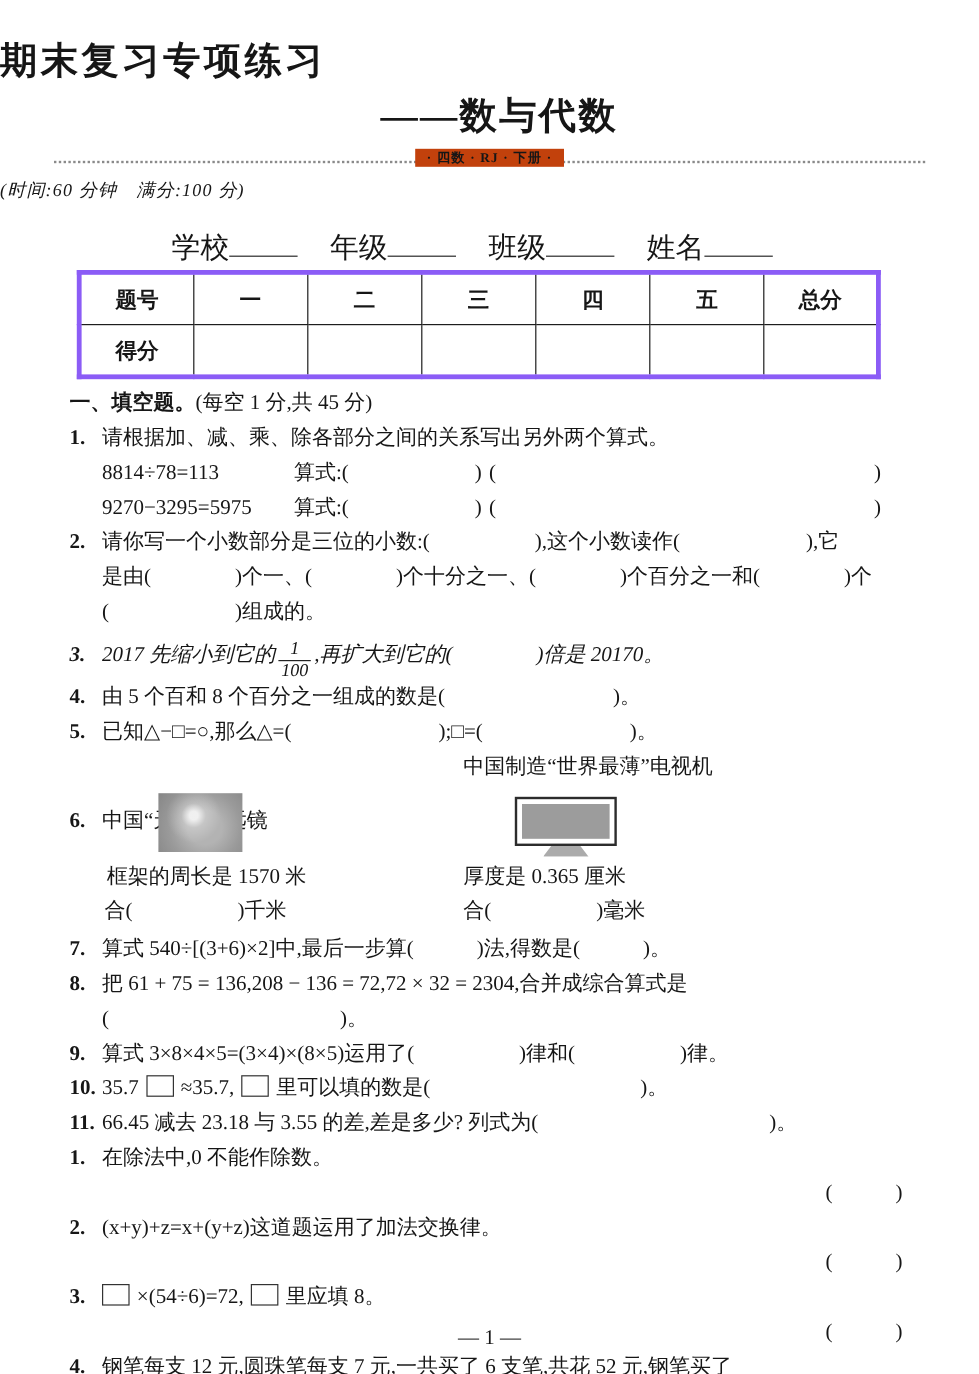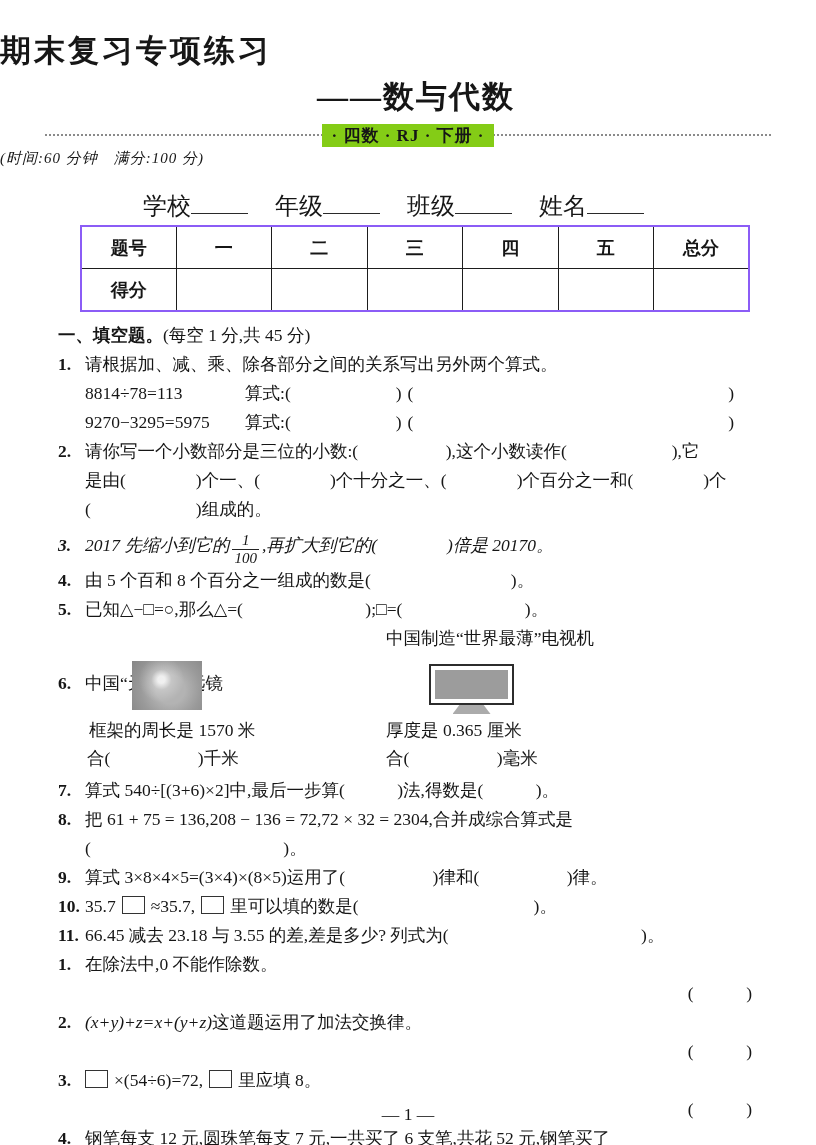--- a/index.html
+++ b/index.html
@@ -7,28 +7,28 @@
     width:816px;height:1145px;position:relative;background:#ffffff;
     font-family:"Liberation Serif","DejaVu Serif",serif;color:#161616;
     font-size:17.5px;overflow:hidden;
   }
   .abs{position:absolute;}
   
   .title{top:30px;left:0;right:0;text-align:left;font-size:31px;font-weight:bold;letter-spacing:3px;}
   .subtitle{top:76px;left:0;right:0;text-align:center;font-size:31px;font-weight:bold;letter-spacing:2px;margin-left:16px;}
   .edition{top:124px;left:0;right:0;height:22px;}
   .edition .rule{position:absolute;top:10px;left:45px;right:45px;border-top:2px dotted #8a8a8a;}
-  .edition .label{position:relative;display:table;margin:0 auto;background:#84cc16;padding:0 10px;font-weight:bold;font-size:17px;letter-spacing:1px;}
+  .edition .label{position:relative;display:table;margin:0 auto;background:#c2410c;padding:0 10px;font-weight:bold;font-size:11px;letter-spacing:1px;}
   .meta{top:149px;left:0;right:0;text-align:left;font-size:15px;letter-spacing:1px;font-style:italic;}
   .fields{top:188px;left:143px;font-size:24px;}
   .field{display:inline-block;margin-right:21px;}
   .uline{display:inline-block;width:57px;height:1.05em;border-bottom:1.3px solid #2a2a2a;vertical-align:baseline;}
   
-  table.score{position:absolute;top:225px;left:80px;width:670px;border-collapse:collapse;table-layout:fixed;
-    font-size:18px;font-weight:bold;border:2px solid #8b5cf6;}
+  table.score{position:absolute;top:225px;left:64px;width:670px;border-collapse:collapse;table-layout:fixed;
+    font-size:18px;font-weight:bold;border:4px solid #8b5cf6;}
   table.score td{border:1.3px solid #1d1d1d;height:41px;text-align:center;vertical-align:middle;padding:0;}
   
   .content{position:absolute;left:58px;top:321px;width:708px;line-height:29px;}
   .sec-head{font-weight:bold;white-space:pre-wrap;}
   .sec-head .note{font-weight:normal;}
   .q{padding-left:27px;white-space:pre-wrap;}
   .qnum{display:inline-block;width:27px;margin-left:-27px;font-weight:bold;}
   .eqcol{display:inline-block;width:160px;}
   .gap6{margin-left:6px;}
   
@@ -51,21 +51,21 @@
   .tvframe{box-sizing:border-box;width:85px;height:41px;border:2.2px solid #2c2c2c;background:#fff;padding:4px;}
   .tvscreen{width:100%;height:100%;background:#9c9c9c;}
   .tvstand{width:38px;height:9px;margin:0 auto;background:#ababab;clip-path:polygon(18% 0,82% 0,100% 100%,0 100%);}
   .q6 .lcap1{position:absolute;left:31px;top:92px;white-space:pre;}
   .q6 .lcap2{position:absolute;left:29px;top:120px;white-space:pre;}
   .q6 .rcap1{position:absolute;left:328px;top:92px;white-space:pre;}
   .q6 .rcap2{position:absolute;left:328px;top:120px;white-space:pre;}
   
   .jrow{display:flex;padding-left:27px;white-space:pre-wrap;flex-direction:column;}
   .jparen{margin-left:auto;margin-right:14px;white-space:pre;}
-  .mvar{font-style:italic;}
+  .mvar{}
   
   .footer{position:absolute;top:1104px;left:0;right:0;text-align:center;font-size:17.5px;}
 </style>
 </head>
 <body>
 
 <div class="abs title">期末复习专项练习</div>
 <div class="abs subtitle">——数与代数</div>
 
 <div class="abs edition">

